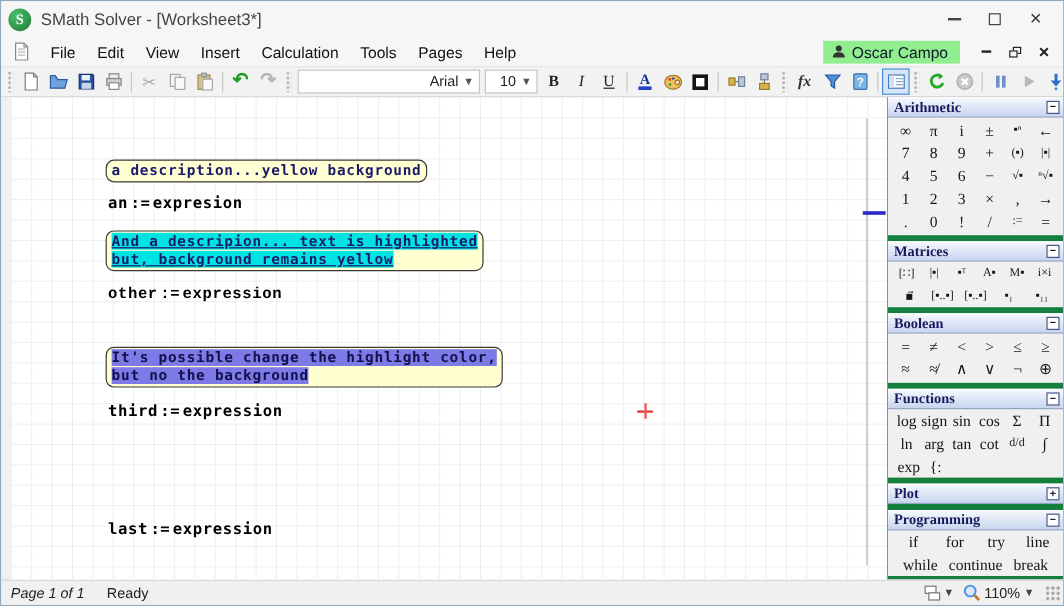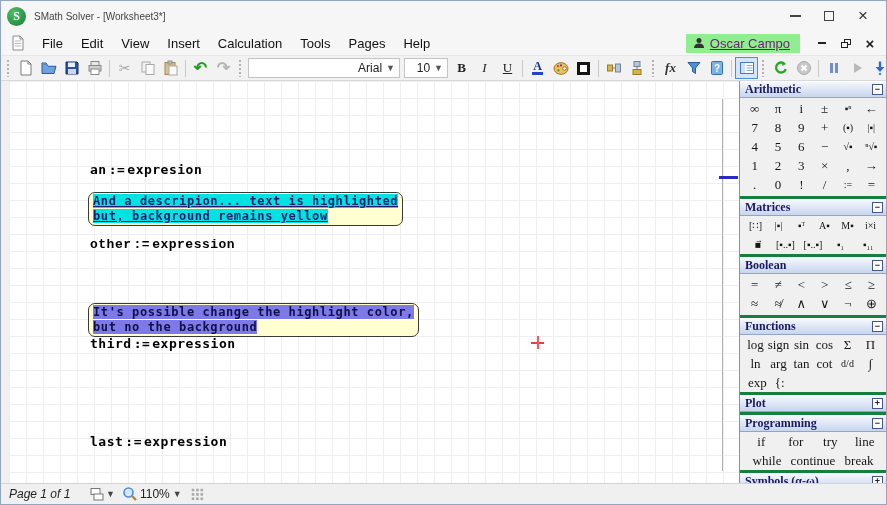--- a/index.html
+++ b/index.html
@@ -2,32 +2,32 @@
 <html><head>
 <meta charset="utf-8">
 <style>
   * { margin:0; padding:0; box-sizing:border-box; }
   html,body { width:887px; height:505px; font-family:"Liberation Sans",sans-serif; }
   .window { width:887px; height:505px; background:#f0f0f0; border:1px solid #8fa8c0; display:flex; flex-direction:column; overflow:hidden; }
 
   
   .titlebar { height:30px; background:#f6f6f6; display:flex; align-items:center; padding:0 6px; flex:0 0 auto; }
   .applogo { width:19px; height:19px; border-radius:50%; background:radial-gradient(circle at 35% 30%, #4cc06a, #1d7a35); color:#fff; font:bold 12px "Liberation Serif",serif; display:flex; align-items:center; justify-content:center; margin-right:8px; }
-  .apptitle { font-size:10px; color:#444; flex:1; }
+  .apptitle { font-size:14px; color:#444; flex:1; }
   .wc { width:34px; height:24px; display:flex; align-items:center; justify-content:center; color:#333; }
   .wc .minline { width:11px; height:0; border-bottom:2px solid #444; display:block; }
   .wc .maxbox { width:10px; height:10px; border:1.5px solid #444; display:block; }
   .wc.close { font-size:17px; }
 
   
   .menubar { height:24px; background:#f6f6f6; display:flex; align-items:center; padding:0 4px; flex:0 0 auto; }
   .docicon { margin:0 8px 0 6px; display:flex; }
   .menuitem { padding:2px 9px; font-size:13px; color:#111; }
   .menuspacer { flex:1; }
-  .userbadge { background:#90ee90; display:flex; align-items:center; gap:5px; padding:2px 10px 2px 7px; font-size:13px; color:#701a75; margin-right:10px;text-decoration:underline; }
+  .userbadge { background:#90ee90; display:flex; align-items:center; gap:5px; padding:2px 10px 2px 7px; font-size:13px; color:#0f172a; margin-right:10px; }
   .mdi { width:24px; height:18px; display:flex; align-items:center; justify-content:center; color:#222; }
   .mdi .minline { width:8px; border-bottom:2px solid #222; display:block; }
   .mdi .restore { position:relative; width:10px; height:9px; display:block; }
   .mdi .restore i { position:absolute; display:block; border:1.3px solid #222; background:#f6f6f6; width:7px; height:6px; }
   .mdi .restore i.b { left:0; top:3px; } .mdi .restore i.t { left:3px; top:0; }
   .mdi.close { font-size:15px; font-weight:bold; }
 
   
   .toolbar { height:26px; background:#f2f2f2; border-top:1px solid #e6e6e6; border-bottom:1px solid #d9d9d9; display:flex; align-items:center; padding:0 2px; flex:0 0 auto; }
   .tbtn { width:23px; height:22px; border:1px solid transparent; background:transparent; display:flex; align-items:center; justify-content:center; flex:0 0 auto; }
@@ -56,21 +56,21 @@
   .hl-cyan { background:#00e3e3;text-decoration:underline; }
   .hl-purple { background:#7d79e6; color:#10104a; }
   .expr { position:absolute; font:bold 13px "DejaVu Sans Mono",monospace; letter-spacing:0.5px; color:#000; white-space:nowrap; }
   .expr .op { margin:0 2px; font-weight:bold; }
   .crosscursor { position:absolute; width:13px; height:13px; }
   .crosscursor .h { position:absolute; left:0; top:6px; width:13px; height:2px; background:#e04040; }
   .crosscursor .v { position:absolute; left:6px; top:0; width:2px; height:13px; background:#e86060; }
 
   
   .sidebar { width:147px; flex:0 0 auto; background:#f0f0f0; border-left:1px solid #909090; display:flex; flex-direction:column; overflow:hidden; }
-  .panel { border-bottom:3px solid #15803d; }
+  .panel { border-bottom:5px solid #15803d; }
   .phead { height:17px; background:linear-gradient(#f5f8fd,#c7d5ee); border-top:1px solid #fff; border-bottom:1px solid #93a4c4; display:flex; align-items:center; padding:0 3px 0 5px; }
   .ptitle { flex:1; font:bold 12px "Liberation Serif",serif; color:#1a1a5e; }
   .ptoggle { width:11px; height:11px; border:1px solid #44568a; background:#fff; font:bold 9px "Liberation Sans",sans-serif; color:#223; display:flex; align-items:center; justify-content:center; line-height:9px; }
   .pgrid { display:grid; grid-template-columns:repeat(6,1fr); padding:1px 3px 2px 3px; }
   .pk { border:none; background:transparent; font:13px "Liberation Serif",serif; color:#151515; height:19px; text-align:center; padding:0; white-space:nowrap; }
   .pk.small { font-size:10px; }
   .prow { display:flex; justify-content:space-between; padding:0 4px; }
   .prow .pk { flex:1; }
 
   
@@ -291,33 +291,36 @@
           <circle cx="8" cy="14" r="1.3" fill="#4a90d9"></circle>
         </svg>
       </button>
   </div>
 
   <div class="main">
     <div class="canvas">
       <div class="pageedge"></div>
       <div class="bluedash"></div>
 
+      <div class="region" style="left:79px; top:52px;">
+        <div class="rline"><span>a description...yellow background</span></div>
+      </div>
       <div class="expr" style="left:81px; top:81px;">
         <span>an</span><span class="op">:=</span><span>expresion</span>
       </div>
 
       <div class="region" style="left:79px; top:111px;">
         <div class="rline"><span class="hl-cyan">And a descripion... text is highlighted</span></div>
         <div class="rline"><span class="hl-cyan">but, background remains yellow</span></div>
       </div>
       <div class="expr" style="left:81px; top:156px;font-family:Liberation Mono, monospace;">
         <span>other</span><span class="op">:=</span><span>expression</span>
       </div>
 
-      <div class="region" style="left:79px; top:222px;">
+      <div class="region" style="left:79px; top:208px;">
         <div class="rline"><span class="hl-purple">It's possible change the highlight color,</span></div>
         <div class="rline"><span class="hl-purple">but no the background</span></div>
       </div>
       <div class="expr" style="left:81px; top:255px;">
         <span>third</span><span class="op">:=</span><span>expression</span>
       </div>
 
       <div class="expr" style="left:81px; top:353px;">
         <span>last</span><span class="op">:=</span><span>expression</span>
       </div>
@@ -476,20 +479,21 @@
           <span class="ptitle">Symbols (A-Ω)</span>
           <span class="ptoggle">+</span>
         </div>
       </div>
 
     </div>
   </div>
 
   <div class="statusbar">
     <span class="st-page">Page 1 of 1</span>
+    <span class="st-status">Ready</span>
     <span style="display:flex;align-items:center;">
       <svg width="16" height="15" viewBox="0 0 16 15">
           <rect x="2" y="1.5" width="9" height="6" fill="#fff" stroke="#777"></rect>
           <rect x="5" y="7" width="9" height="6" fill="#fff" stroke="#777"></rect>
         </svg>
     </span>
     <span class="st-caret">▼</span>
     <span style="display:flex;align-items:center;margin-left:4px;">
       <svg width="16" height="16" viewBox="0 0 16 16">
           <circle cx="6.5" cy="6.5" r="4.5" fill="#d6e8fa" stroke="#4a90d9" stroke-width="1.6"></circle>

